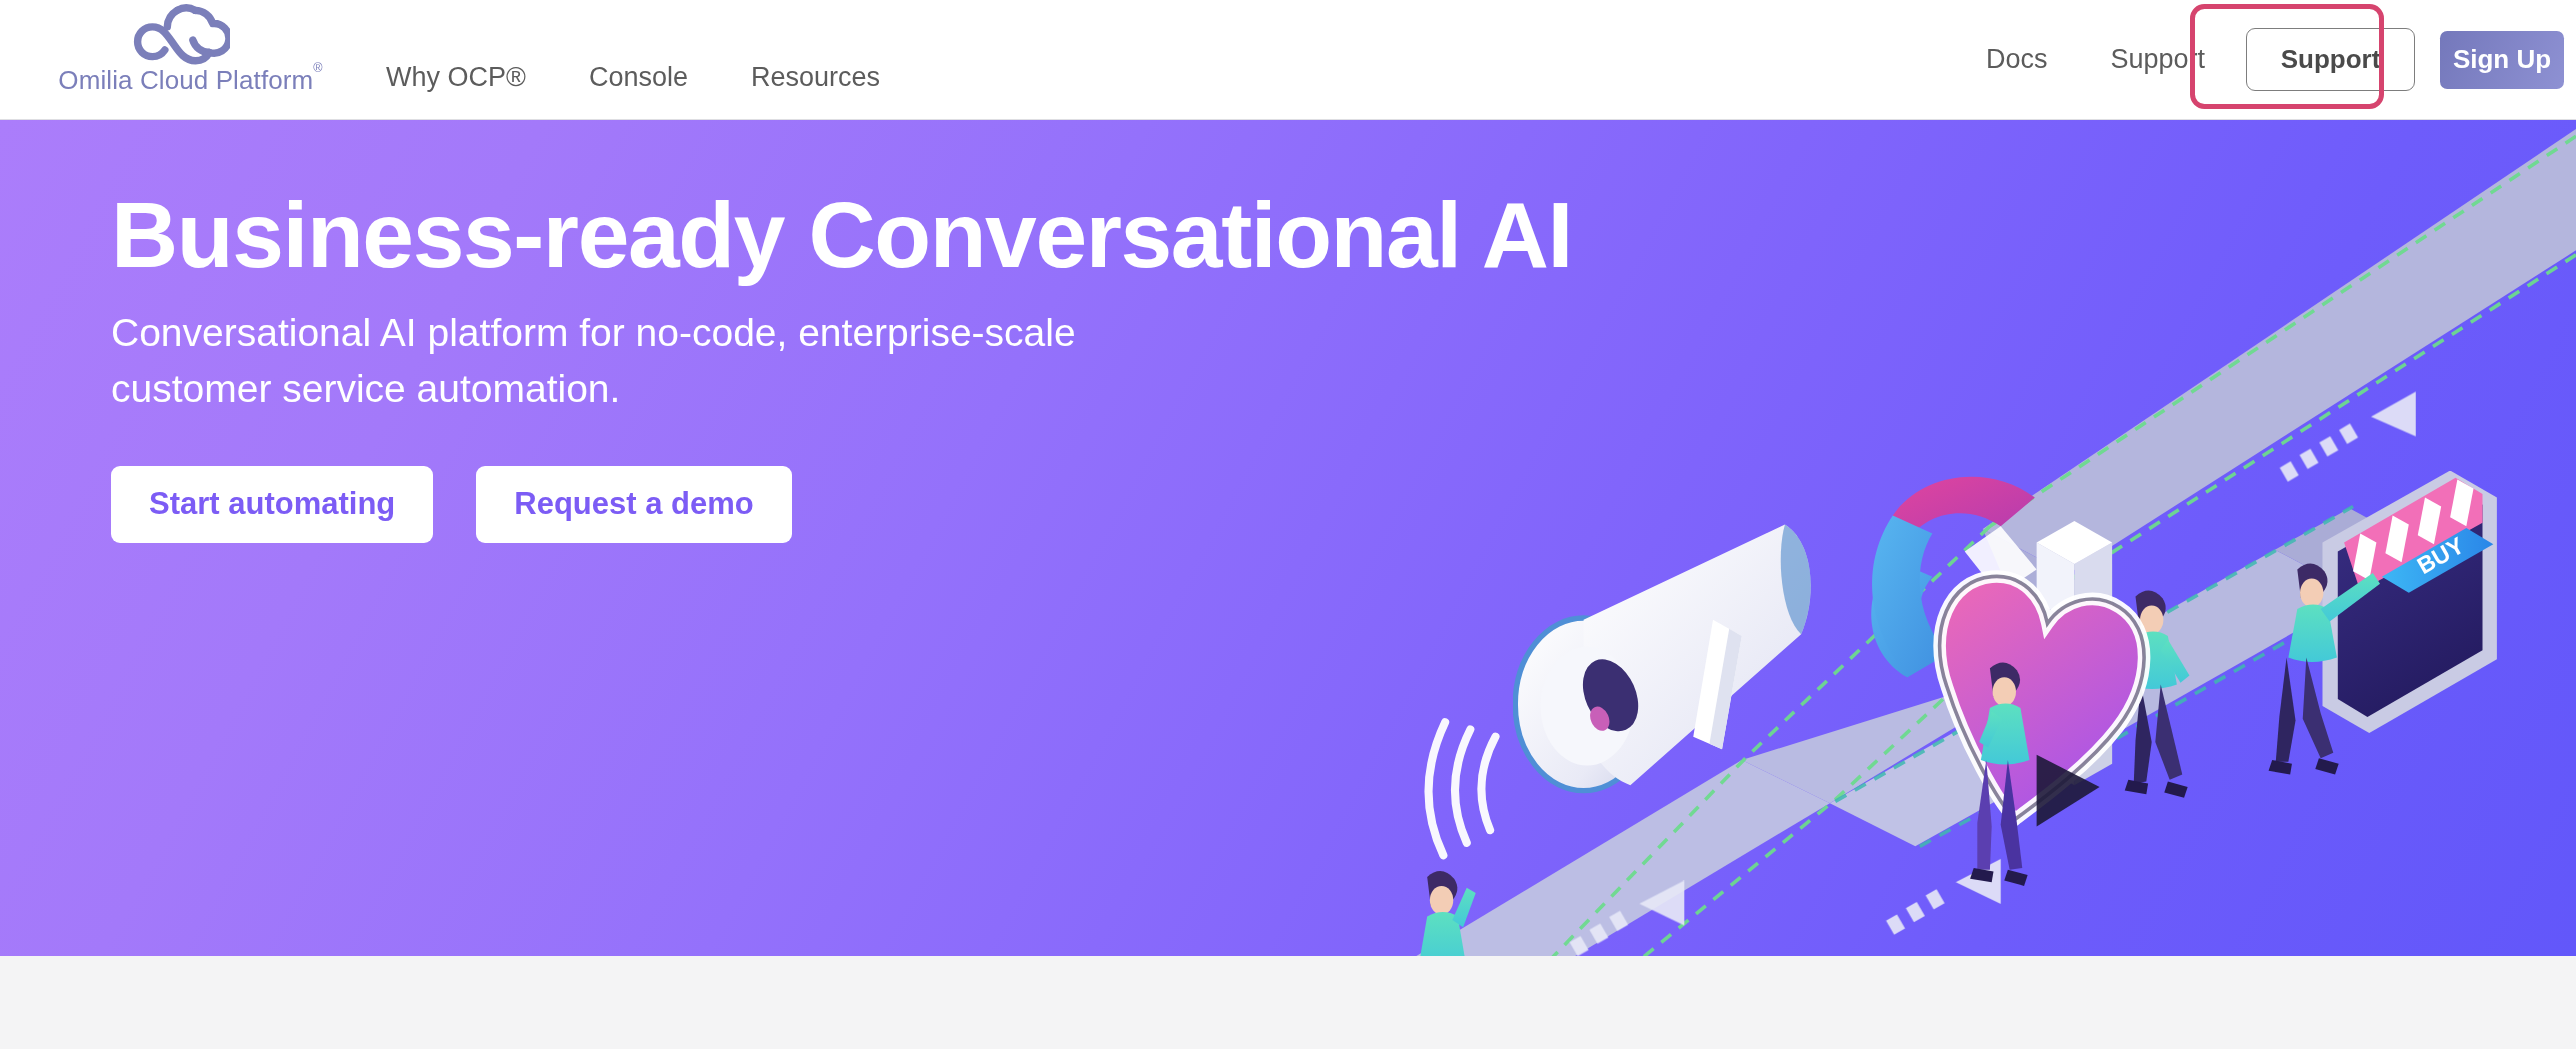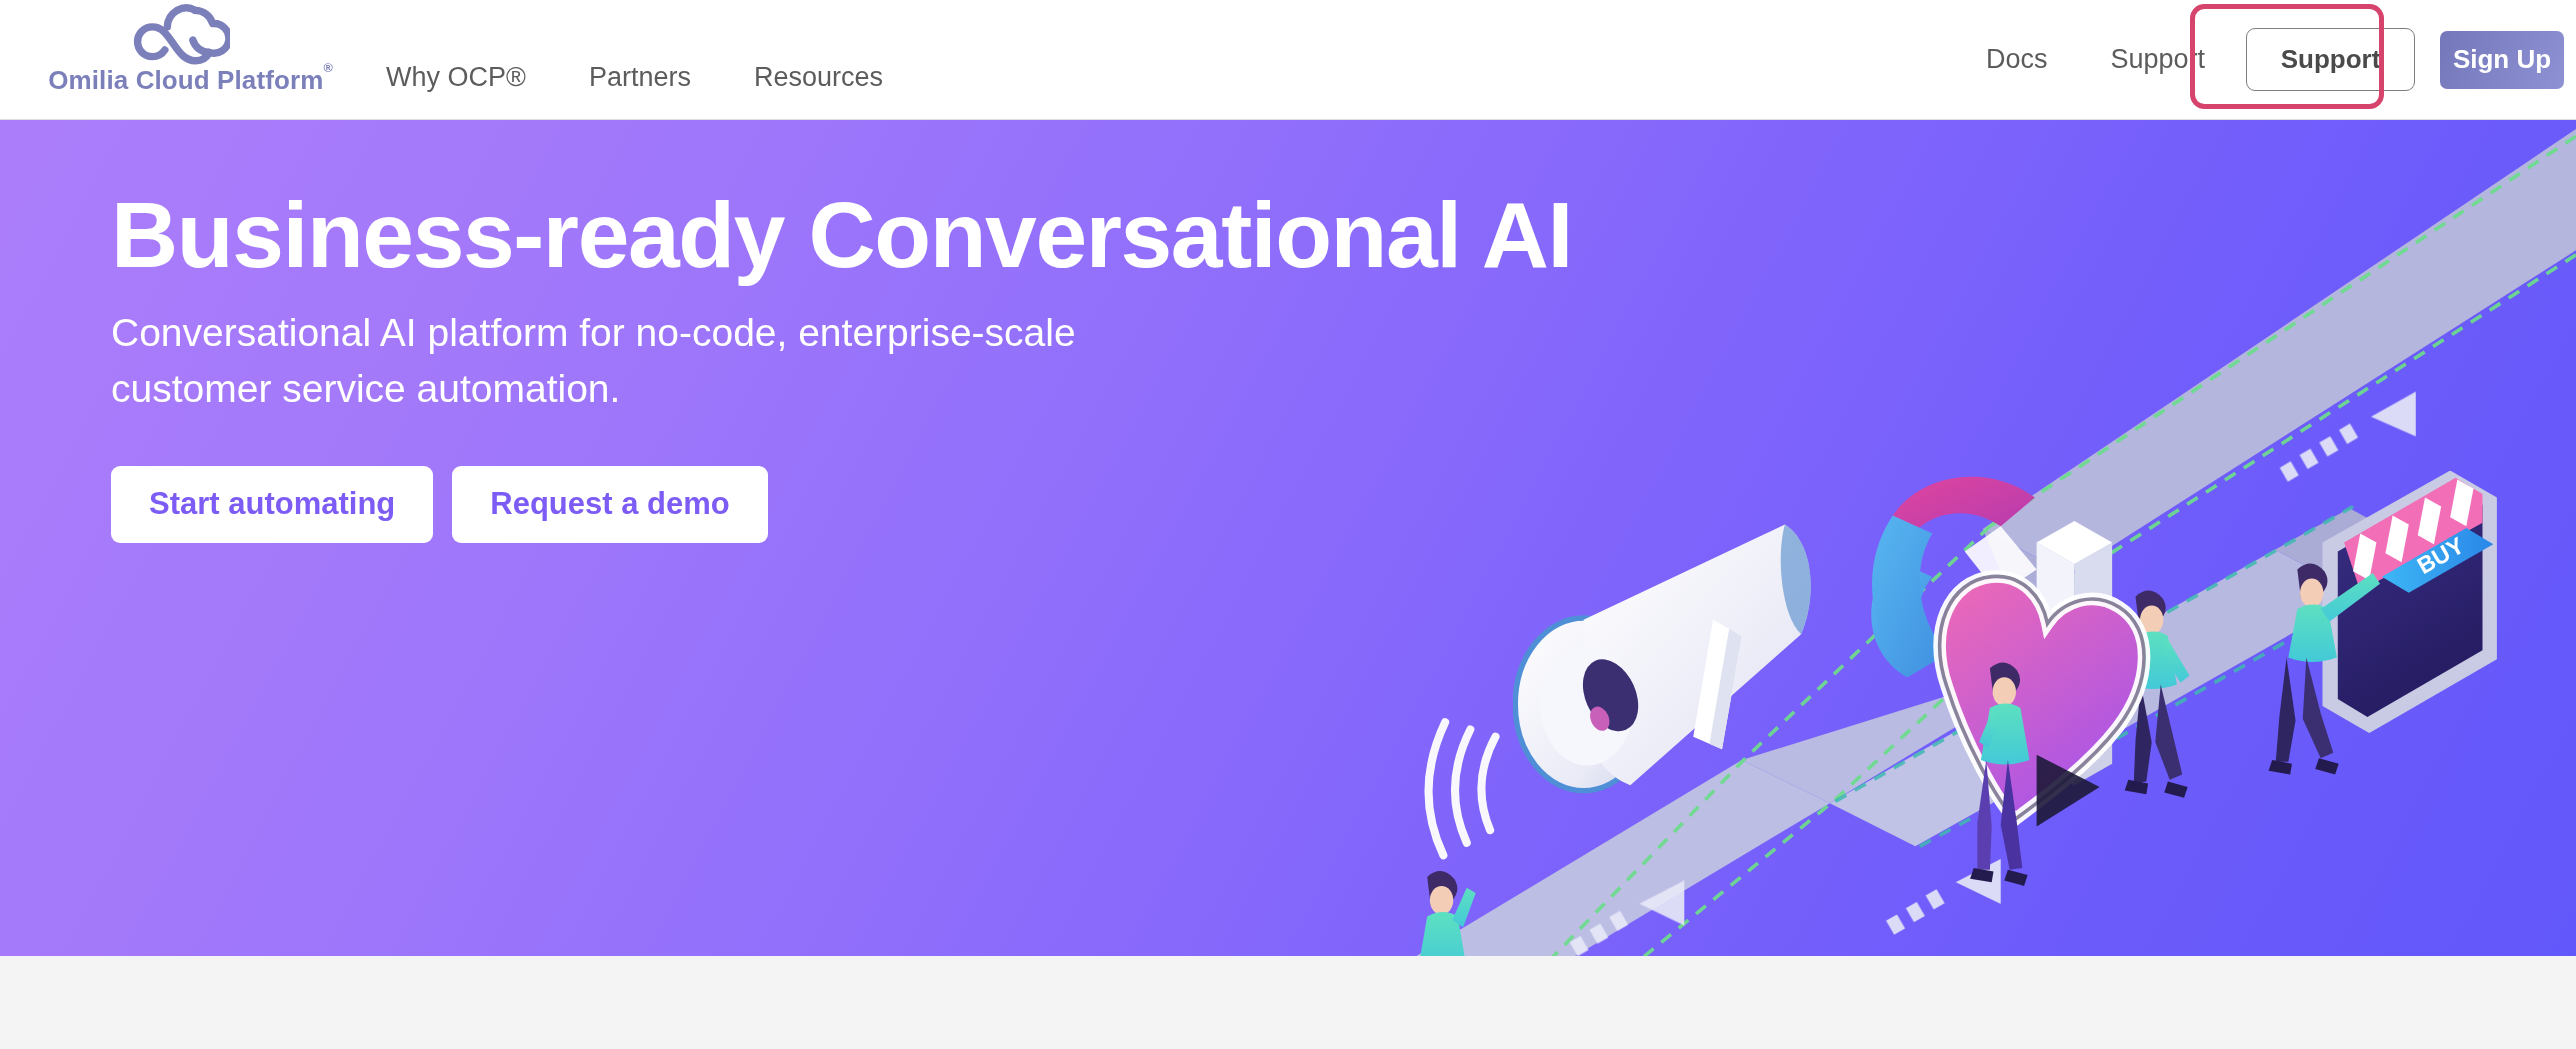--- a/index.html
+++ b/index.html
@@ -51,21 +51,21 @@
     display: block;
     margin-left: 27px;
   }
   .brand-word {
     margin-top: 1.8px;
     font-size: 26px;
     line-height: 1;
     color: #7b7fba;
     letter-spacing: 0.1px;
     white-space: nowrap;
-    font-weight: 700;
+    font-weight: 400;
     margin-left: 48px;
   }
   .brand-word sup {
     font-size: 12.6px;
     vertical-align: super;
     top: -0.55em;
     position: relative;
   }
 
   
@@ -204,21 +204,21 @@
     color: #ffffff;
     font-weight: 400;
     max-width: 1007px;
     font-family: "Liberation Sans", sans-serif;
   }
 
   .hero-ctas {
     margin-top: 50px;
     display: flex;
     align-items: flex-start;
-    gap: 19px;
+    gap: 43px;
   }
   .btn-hero {
     display: inline-flex;
     align-items: center;
     justify-content: center;
     height: 77px;
     padding: 0 38px;
     border: 0;
     border-radius: 9px;
     background: #ffffff;
@@ -266,21 +266,21 @@
                    a24 24 0 0 0 -12 20"></path>
         </g>
       </svg>
       <span class="brand-word">
         <span>Omilia Cloud Platform</span><sup>®</sup>
       </span>
     </a>
 
     <nav class="nav-primary">
       <a class="nav-link">Why OCP®</a>
-      <a class="nav-link">Partners</a>
+      <a class="nav-link">Console</a>
       <a class="nav-link">Resources</a>
     </nav>
 
     <nav class="nav-secondary">
       <a class="nav-link">Docs</a>
       <a class="nav-link last">Support</a>
       <button class="btn-console">Support</button>
       <button class="btn-signup">Sign Up</button>
     </nav>
 

